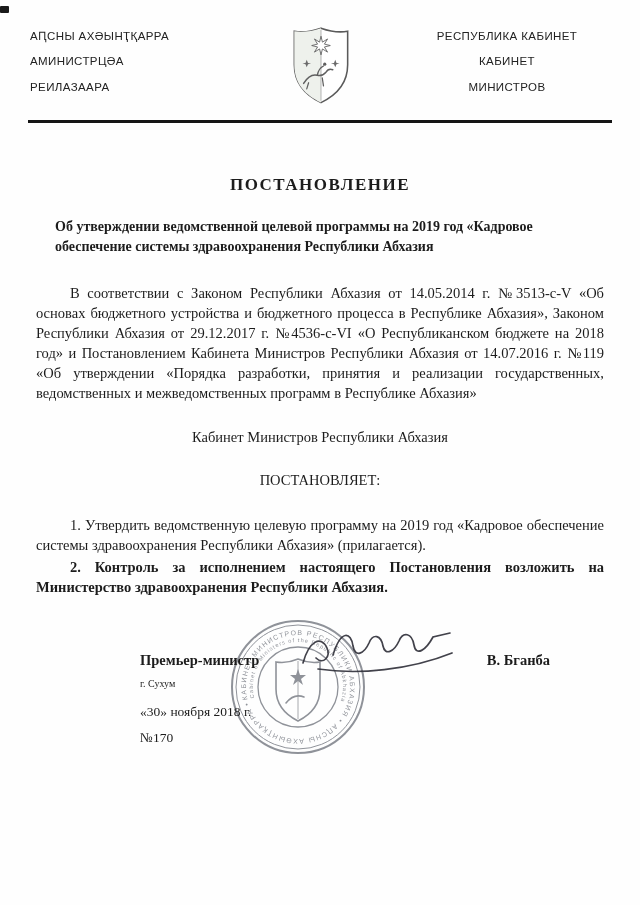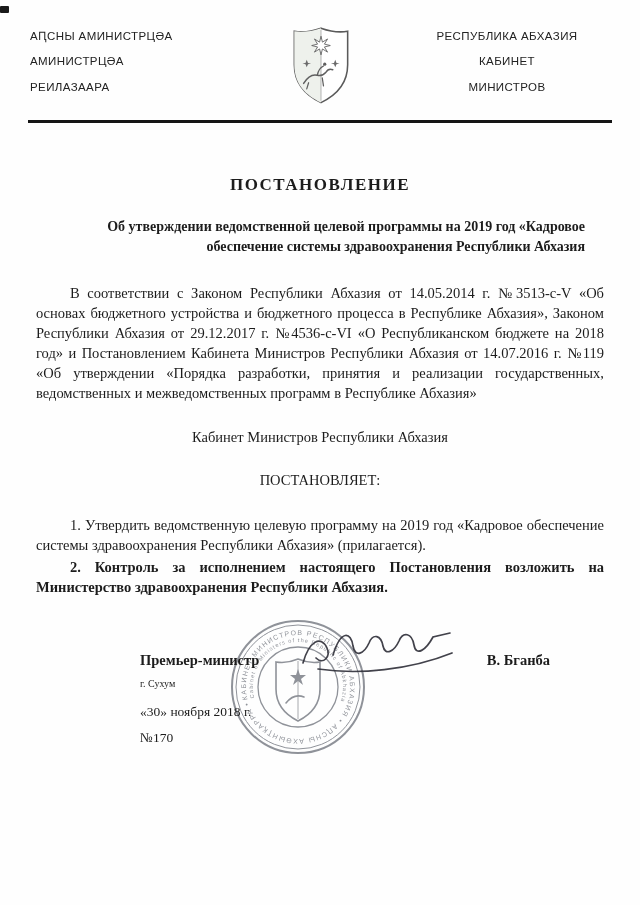--- a/index.html
+++ b/index.html
@@ -26,21 +26,21 @@
   .lh-left{text-align:left;width:210px;}
   .lh-right{text-align:center;width:210px;}
   .emblem{width:62px;height:84px;margin-top:0;}
   .rule{height:2.5px;background:#151515;margin:12px 28px 0 28px;}
   
   .title{
     text-align:center;font-size:17px;font-weight:bold;
     letter-spacing:1.5px;margin:52px 0 0 0;
   }
   .subtitle{
-    text-align:right;font-size:14px;font-weight:bold;
+    text-align:left;font-size:14px;font-weight:bold;
     margin:22px auto 0 auto;max-width:530px;line-height:1.45;
   }
   .body-par{
     font-size:14.5px;line-height:1.38;text-align:justify;
     margin:26px 36px 0 36px;text-indent:34px;
   }
   .center-bold{
     text-align:center;font-weight:normal;font-size:14.5px;margin:26px 0 0 0;
   }
   .item{margin-top:26px;}
@@ -57,42 +57,42 @@
 </style>
 </head>
 <body>
 
 <div class="page">
 
   <div class="scan-mark"></div>
 
   <header class="letterhead">
     <div class="lh-col lh-left">
-      <div>АԤСНЫ АМИНИСТРЦӘА</div>
+      <div>АԤСНЫ АХӘЫНҬҚАРРА</div>
       <div>АМИНИСТРЦӘА</div>
       <div>РЕИЛАЗААРА</div>
     </div>
 
     <div class="emblem">
       <svg viewBox="0 0 100 128" width="62" height="84">
         <path d="M50 3 C 64 8 81 10 93 8 L93 62 C 93 93 75 111 50 123 C 25 111 7 93 7 62 L7 8 C 19 10 36 8 50 3 Z" fill="#ffffff" stroke="#5a5a5a" stroke-width="2.5"></path>
         <path d="M50 3 C 36 8 19 10 7 8 L7 62 C 7 93 25 111 50 123 Z" fill="#eef1ec" stroke="none"></path>
         <path d="M50 6 L50 120" stroke="#8a8a8a" stroke-width="1"></path>
         <polygon points="50,16 52.3,25.5 60.6,20.4 55.5,28.7 65,31 55.5,33.3 60.6,41.6 52.3,36.5 50,46 47.7,36.5 39.4,41.6 44.5,33.3 35,31 44.5,28.7 39.4,20.4 47.7,25.5" fill="#ffffff" stroke="#5f5f5f" stroke-width="1.4"></polygon>
         <polygon points="27,54 29,59 34,60 29,61 27,66 25,61 20,60 25,59" fill="#6a6a6a"></polygon>
         <polygon points="73,54 75,59 80,60 75,61 73,66 71,61 66,60 71,59" fill="#6a6a6a"></polygon>
         <path d="M22 92 Q32 76 44 79 Q52 81 58 74 Q62 67 69 70" fill="none" stroke="#5f5f5f" stroke-width="2.4" stroke-linecap="round"></path>
         <path d="M44 79 Q46 68 54 64" fill="none" stroke="#5f5f5f" stroke-width="2.2" stroke-linecap="round"></path>
         <circle cx="56" cy="61" r="2.6" fill="#5f5f5f"></circle>
         <path d="M30 91 L27 101 M52 83 L54 96" stroke="#5f5f5f" stroke-width="2" stroke-linecap="round"></path>
       </svg>
     </div>
 
     <div class="lh-col lh-right">
-      <div>РЕСПУБЛИКА АБХАЗИЯ</div>
+      <div>РЕСПУБЛИКА КАБИНЕТ</div>
       <div>КАБИНЕТ</div>
       <div>МИНИСТРОВ</div>
     </div>
   </header>
 
   <div class="rule"></div>
 
   <main>
     <h1 class="title">ПОСТАНОВЛЕНИЕ</h1>
 

